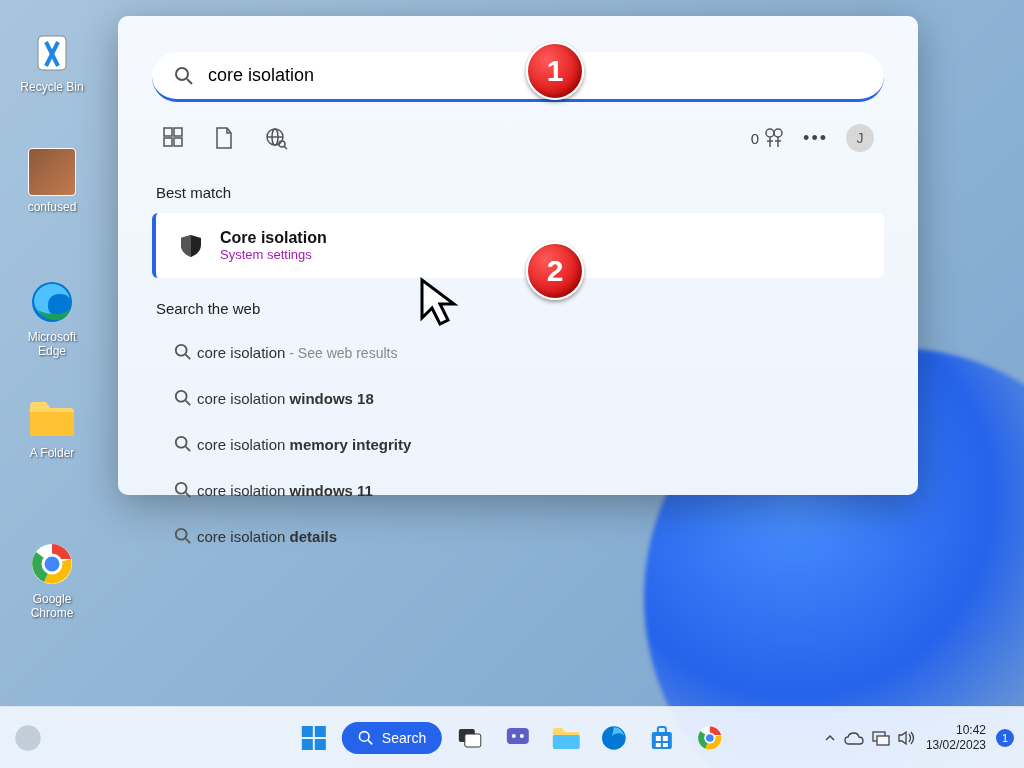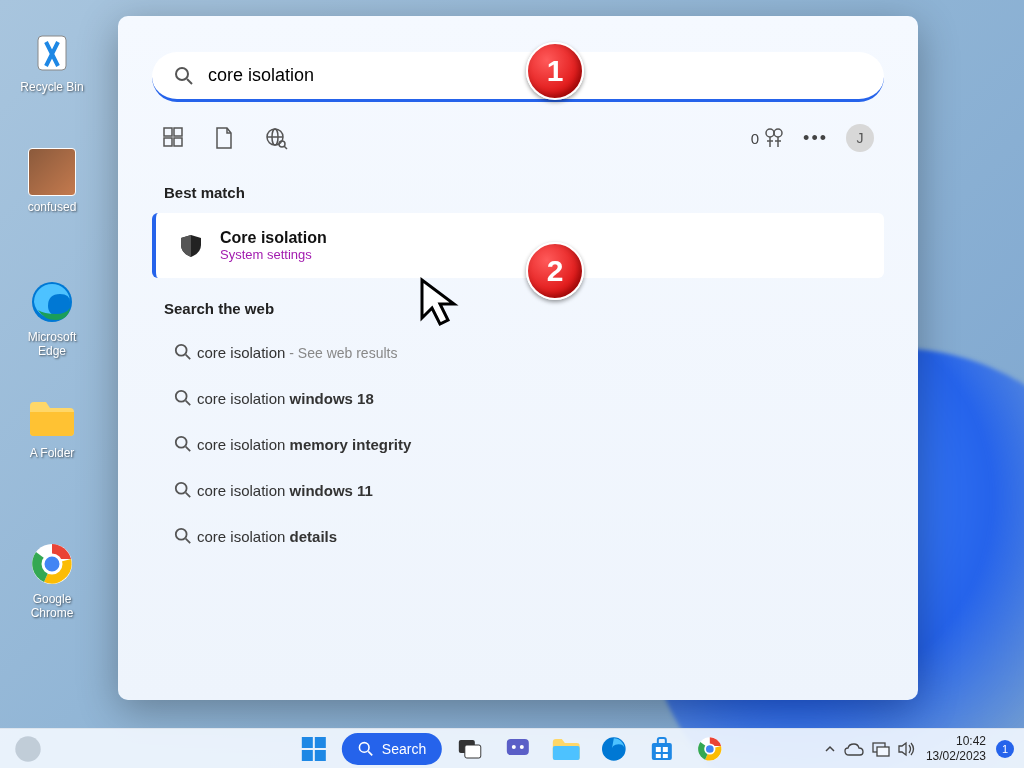--- a/index.html
+++ b/index.html
@@ -7,54 +7,54 @@
 
 
 .bloom { position:absolute; right:-120px; bottom:-80px; width:500px; height:500px; background:radial-gradient(circle at 30% 30%, #4a8fff 0%, #2563eb 40%, transparent 70%); border-radius:50%; filter:blur(2px); z-index:0; }
 
 
 .desktop-icon { position:absolute; width:80px; text-align:center; cursor:pointer; }
 .desktop-icon .ico { width:48px; height:48px; margin:0 auto 4px; display:flex; align-items:center; justify-content:center; font-size:36px; border-radius:4px; }
 .desktop-icon .lbl { color:#fff; font-size:12px; text-shadow:1px 1px 2px rgba(0,0,0,0.6); line-height:1.2; }
 
 
-.search-panel { position:absolute; left:118px; top:16px; width:800px; height:684px; background:linear-gradient(180deg,#f5f9ff 0%, #eef4fc 100%); border-radius:10px; box-shadow:0 10px 40px rgba(0,0,0,0.3); z-index:10; padding:36px 34px 20px; }
+.search-panel { position:absolute; left:118px; top:16px; width:800px; height:479px; background:linear-gradient(180deg,#f5f9ff 0%, #eef4fc 100%); border-radius:10px; box-shadow:0 10px 40px rgba(0,0,0,0.3); z-index:10; padding:36px 34px 20px; }
 .search-box { background:#fff; border-radius:28px; height:50px; display:flex; align-items:center; padding:0 22px; border-bottom:3px solid #2563eb; margin-bottom:18px; }
 .search-box .mag { margin-right:14px; color:#555; }
 .search-box input { border:none; outline:none; font-size:18px; flex:1; background:transparent; }
 
 .cat-row { display:flex; align-items:center; justify-content:space-between; padding:4px 10px 10px; }
 .cat-left { display:flex; gap:30px; color:#555; }
 .cat-left span { cursor:pointer; }
 .cat-right { display:flex; align-items:center; gap:18px; color:#444; }
 .rewards { font-size:15px; display:flex; align-items:center; gap:4px; }
 .avatar { width:28px; height:28px; border-radius:50%; background:#d8d8d8; display:flex; align-items:center; justify-content:center; font-size:14px; color:#555; }
 .dots { font-size:18px; letter-spacing:2px; cursor:pointer; }
 
-.sect-title { font-weight:700; font-size:15px; color:#222; margin:22px 0 12px 12px; }
+.sect-title { font-weight:400; font-size:15px; color:#222; margin:22px 0 12px 4px; }
 
 .best-match { background:#fff; border-radius:6px; padding:16px 16px 16px 22px; display:flex; align-items:center; gap:16px; border-left:4px solid #2563eb; cursor:pointer; }
 .best-match .shield { width:26px; height:26px; }
 .best-match .t1 { font-weight:600; font-size:16px; color:#111; }
 .best-match .t2 { font-size:13px; color:#a21caf; }
 
 .web-list { margin-top:8px; }
 .web-item { display:flex; align-items:center; gap:5px; padding:14px 10px 14px 22px; font-size:15px; color:#333; cursor:pointer; border-radius:4px; }
 .web-item .mag { color:#555; }
 .web-item .dim { color:#888; font-size:14px; }
 .web-item b { font-weight:600; }
 
 
 .badge { position:absolute; width:58px; height:58px; border-radius:50%; background:radial-gradient(circle at 35% 30%, #ff5a5a 0%, #d90a0a 80%); box-shadow:inset -3px -3px 6px rgba(0,0,0,0.3), 0 2px 4px rgba(0,0,0,0.4); color:#fff; font-weight:800; font-size:30px; display:flex; align-items:center; justify-content:center; z-index:20; border:2px solid #fff; }
 
 
 .cursor { position:absolute; z-index:25; }
 
 
-.taskbar { position:absolute; left:0; right:0; bottom:0; height:40px; background:rgba(243,248,255,0.9); display:flex; align-items:center; z-index:30; border-top:1px solid rgba(0,0,0,0.05); }
+.taskbar { position:absolute; left:0; right:0; bottom:0; height:62px; background:rgba(243,248,255,0.9); display:flex; align-items:center; z-index:30; border-top:1px solid rgba(0,0,0,0.05); }
 .tb-center { position:absolute; left:50%; transform:translateX(-50%); display:flex; align-items:center; gap:8px; }
 .tb-item { width:40px; height:40px; display:flex; align-items:center; justify-content:center; border-radius:4px; cursor:pointer; }
 .tb-search { background:#2563eb; color:#fff; border-radius:20px; padding:0 16px; height:32px; display:flex; align-items:center; gap:8px; font-size:14px; cursor:pointer; }
 .tb-right { margin-left:auto; display:flex; align-items:center; gap:10px; padding-right:10px; }
 .tray { display:flex; align-items:center; gap:8px; color:#444; font-size:15px; }
 .clock { text-align:right; font-size:12px; color:#222; line-height:1.2; }
 .notif { width:18px; height:18px; border-radius:50%; background:#2563eb; color:#fff; font-size:11px; display:flex; align-items:center; justify-content:center; }
 .tb-edge { position:absolute; left:8px; }
 
 svg { display:block; }

